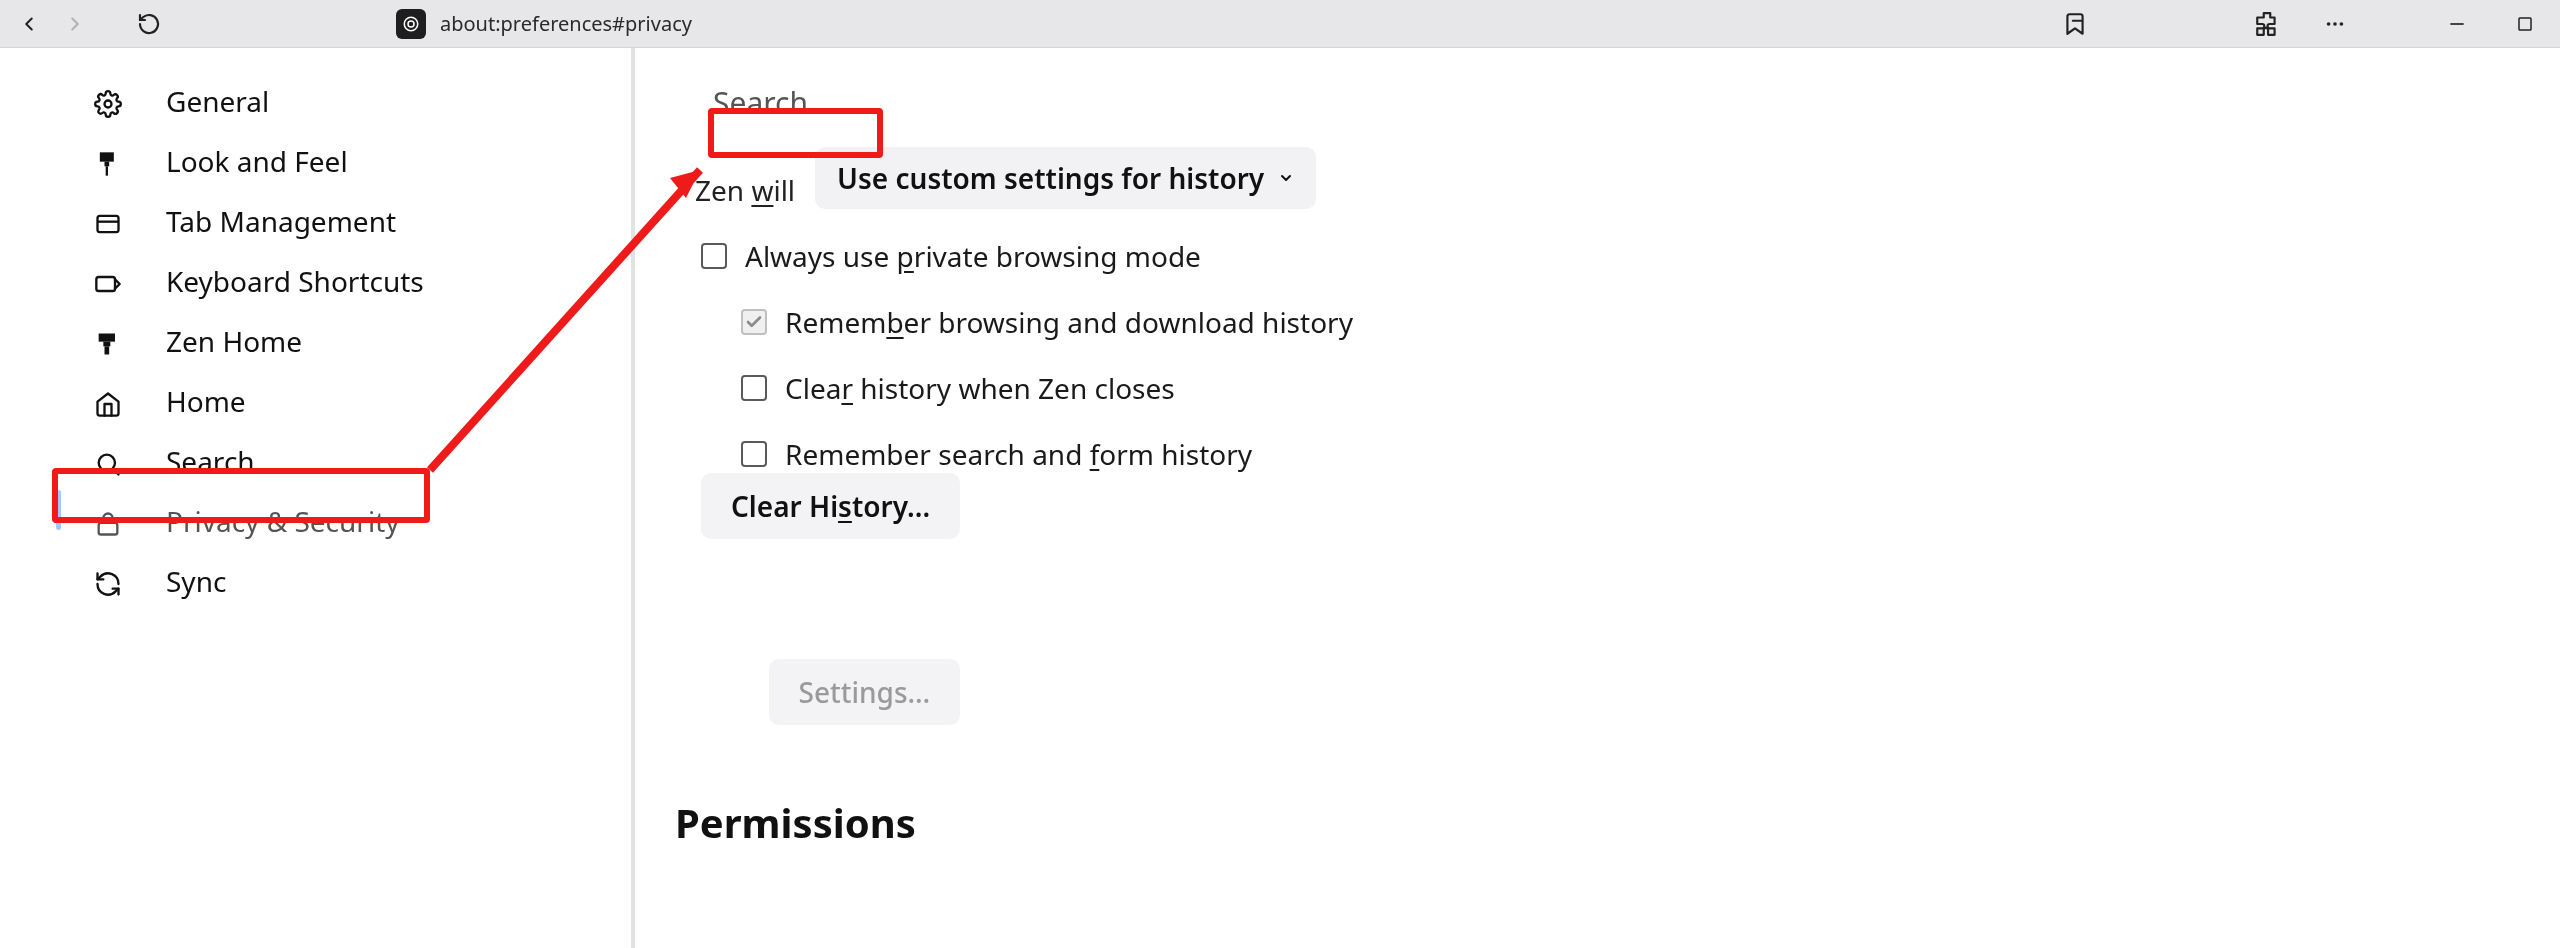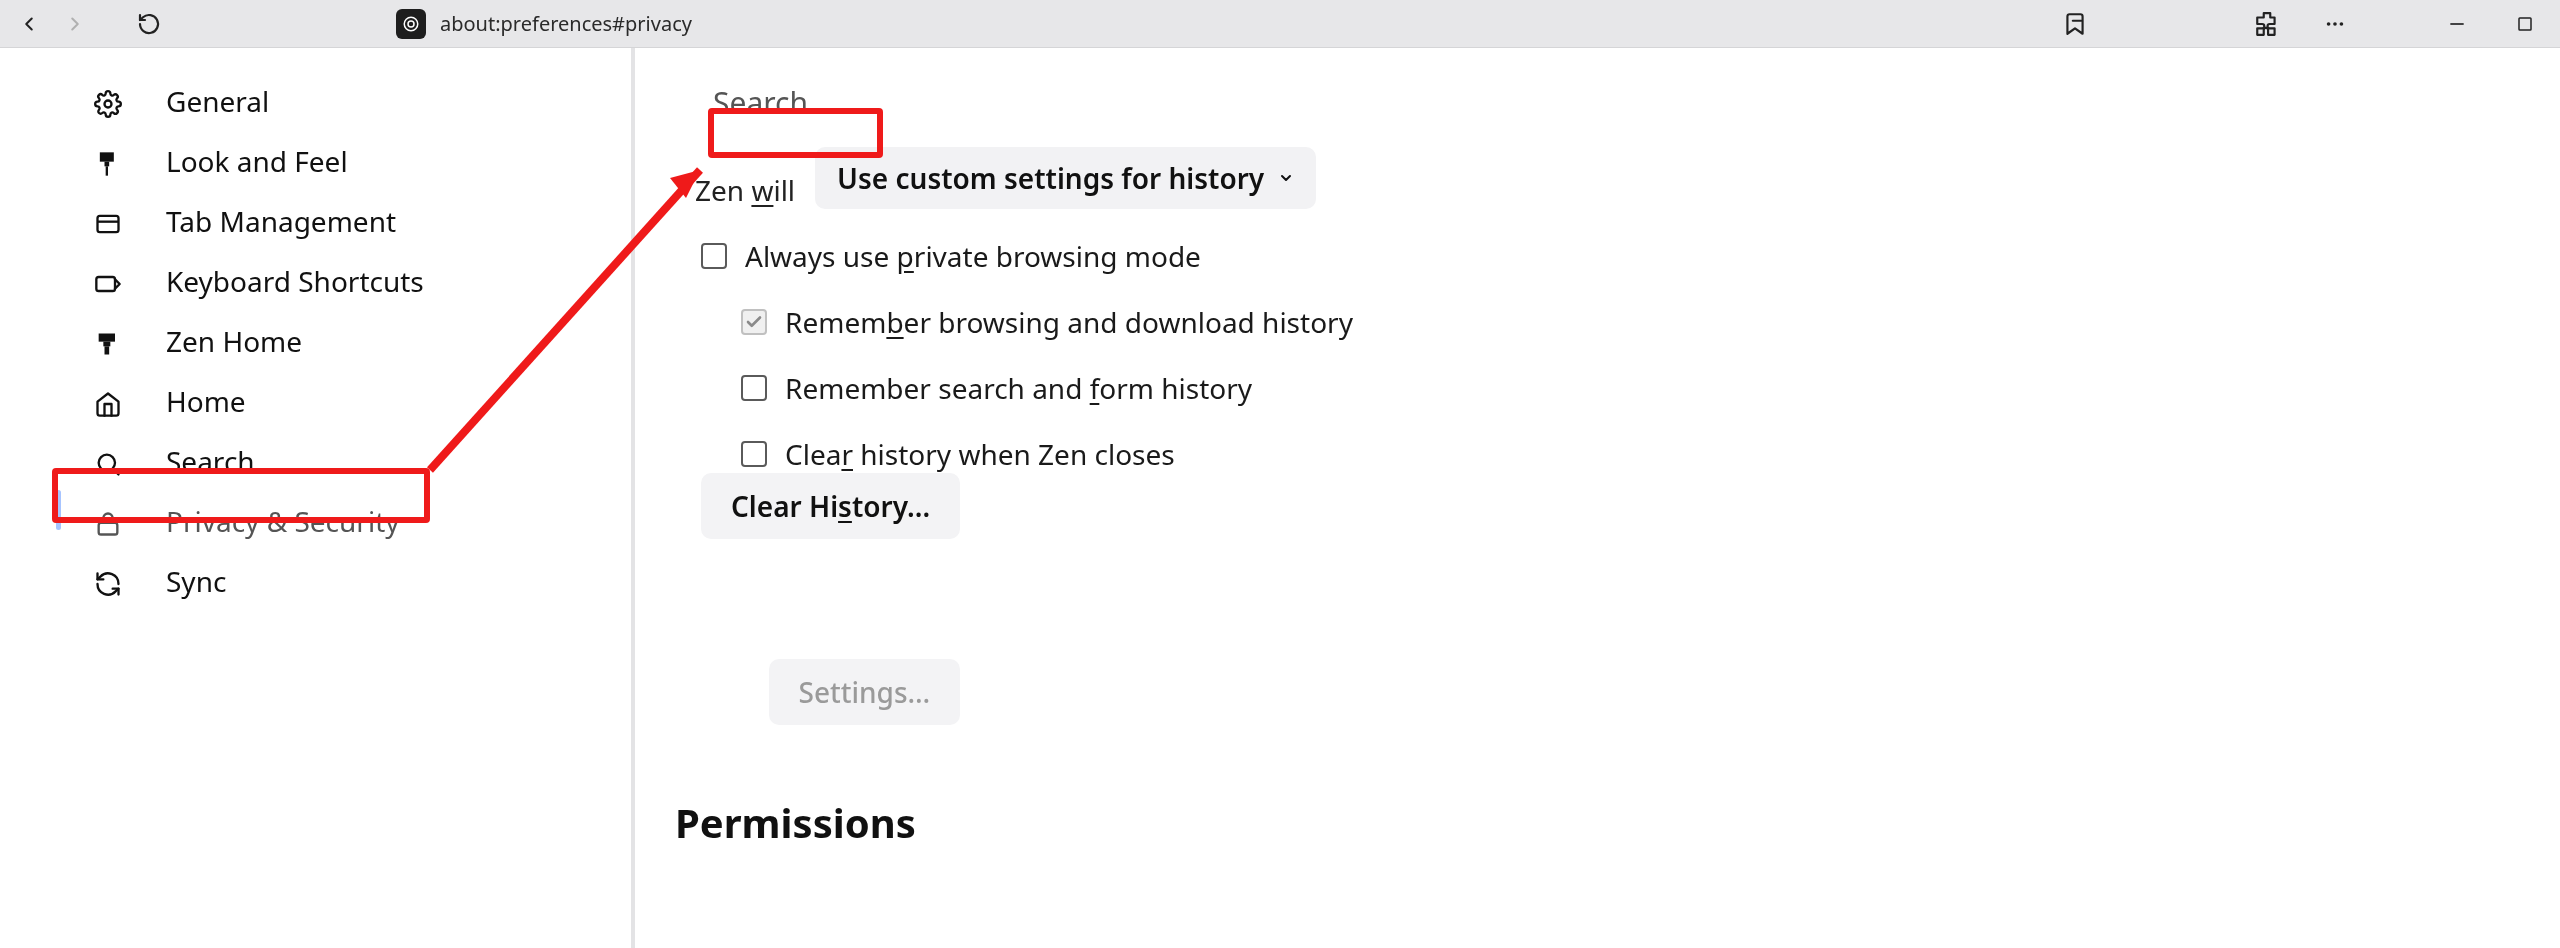--- a/index.html
+++ b/index.html
@@ -379,26 +379,26 @@
             <span class="checkbox checked disabled">
               <svg width="18" height="18" viewBox="0 0 24 24" fill="none" stroke="currentColor" stroke-width="3.5" stroke-linecap="round" stroke-linejoin="round">
                   <polyline points="20 6 9 17 4 12"></polyline>
                 </svg>
             </span>
             <span class="opt-text">Remem<span class="u">b</span>er browsing and download history</span>
           </div>
 
           <div class="check-row sub">
             <span class="checkbox"></span>
-            <span class="opt-text">Remember search and <span class="u">f</span>orm history</span>
+            <span class="opt-text">Clea<span class="u">r</span> history when Zen closes</span>
           </div>
 
           <div class="check-row sub">
             <span class="checkbox"></span>
-            <span class="opt-text">Clea<span class="u">r</span> history when Zen closes</span>
+            <span class="opt-text">Remember search and <span class="u">f</span>orm history</span>
           </div>
         </div>
 
         <div class="side-buttons">
           <div class="btn">Clear Hi<span class="u">s</span>tory…</div>
           <div class="btn disabled">Settings…</div>
         </div>
       </div>
     </div>
 

